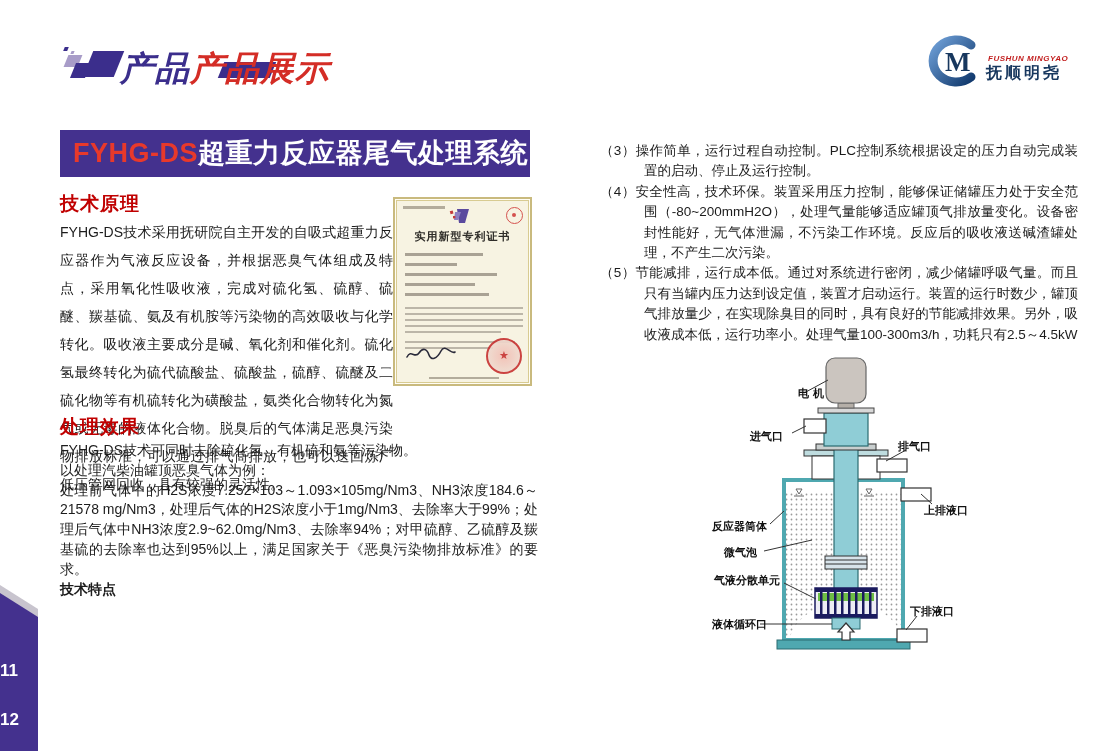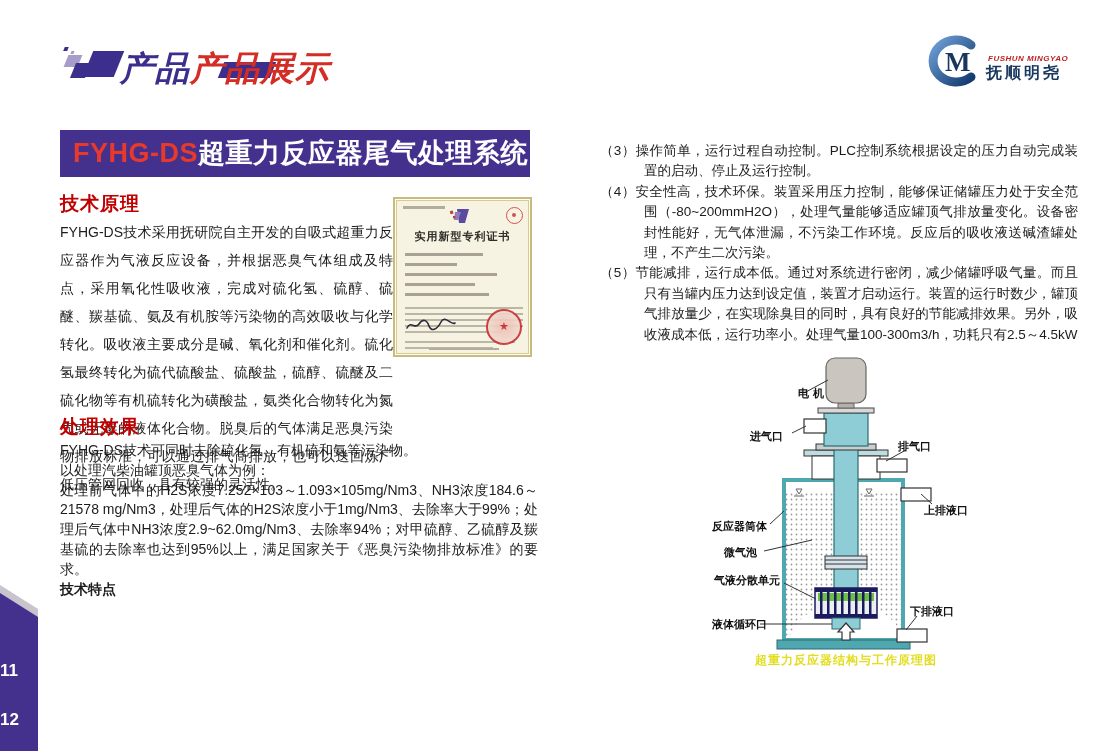--- a/index.html
+++ b/index.html
@@ -37,21 +37,21 @@
 
   
   .sec-head{position:absolute;left:60px;font-family:Liberation Sans, sans-serif;
             font-size:19px;font-weight:bold;color:#C00000;letter-spacing:1px;}
 
   
   .principle-body{position:absolute;left:60px;top:218px;width:333px;font-size:14px;
                   line-height:28px;text-align:justify;color:#1c1c1c;}
 
   
-  .certificate{position:absolute;left:393px;top:197px;width:139px;height:160px;background:#F7F3E2;
+  .certificate{position:absolute;left:393px;top:197px;width:139px;height:189px;background:#F7F3E2;
                border:2px solid #C9BA7E;box-shadow:inset 0 0 0 1px #fffdf4,inset 0 0 0 2px #D8CB92;
                box-sizing:border-box;}
   .cert-inner{position:relative;width:100%;height:100%;}
   .cert-no{position:absolute;left:8px;top:7px;width:42px;height:3px;background:#B3AC9C;}
   .cert-logo{position:absolute;left:52px;top:8px;}
   .cert-sealtop{position:absolute;right:7px;top:8px;width:17px;height:17px;border-radius:50%;
                 border:1.5px solid #CC2A2A;box-sizing:border-box;opacity:.8;}
   .cert-sealtop:after{content:"";position:absolute;left:5px;top:5px;width:4px;height:4px;
                 background:#CC2A2A;border-radius:50%;}
   .cert-title{position:absolute;left:0;top:30px;width:100%;text-align:center;
@@ -252,21 +252,20 @@
     </svg>
     <div class="dg-label dg-motor">电机</div>
     <div class="dg-label dg-inlet">进气口</div>
     <div class="dg-label dg-outlet">排气口</div>
     <div class="dg-label dg-updrain">上排液口</div>
     <div class="dg-label dg-shell">反应器筒体</div>
     <div class="dg-label dg-bubble">微气泡</div>
     <div class="dg-label dg-disp">气液分散单元</div>
     <div class="dg-label dg-circ">液体循环口</div>
     <div class="dg-label dg-lowdrain">下排液口</div>
-    <div class="dg-caption">超重力反应器结构与工作原理图</div>
   </div>
 
   <svg class="ribbon" width="40" height="170" viewBox="0 0 40 170">
     <polygon points="0,4 38,28 38,38 0,13" fill="#C8C4CE"></polygon>
     <polygon points="0,12 38,36 38,170 0,170" fill="#44318E"></polygon>
   </svg>
   <div class="pagenum pn1">11</div>
   <div class="pagenum pn2">12</div>
 
 </div>

